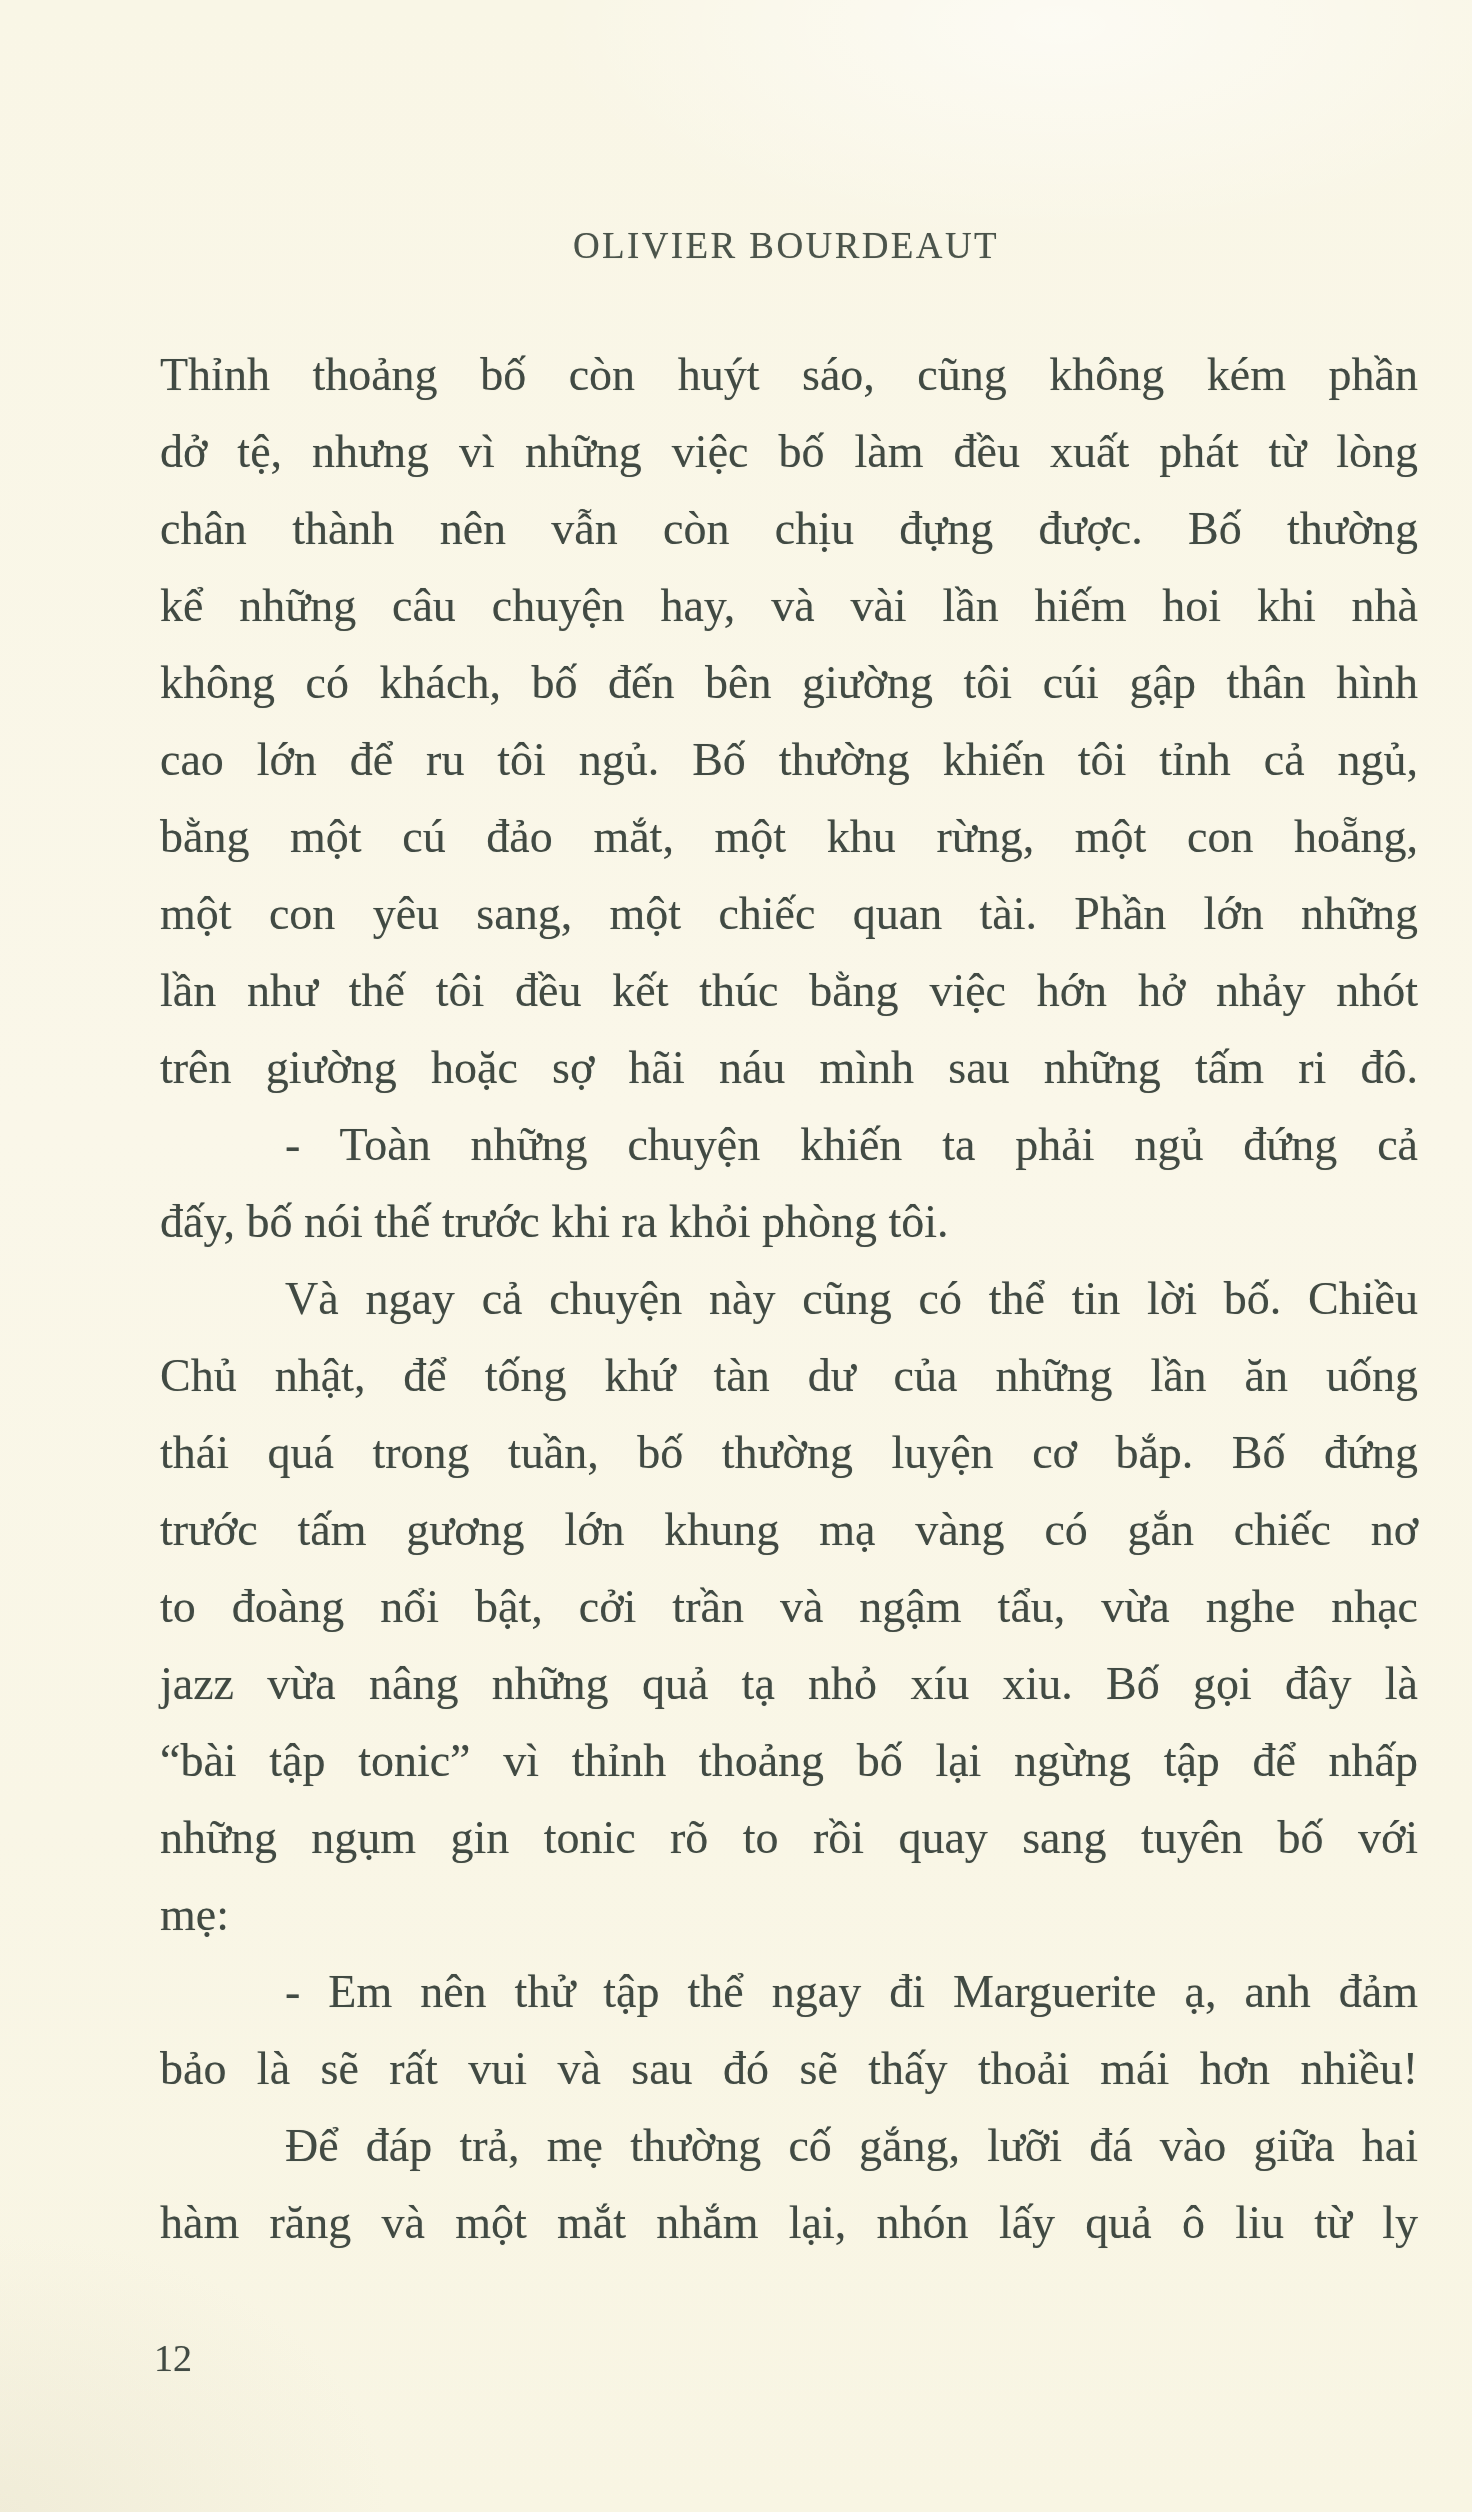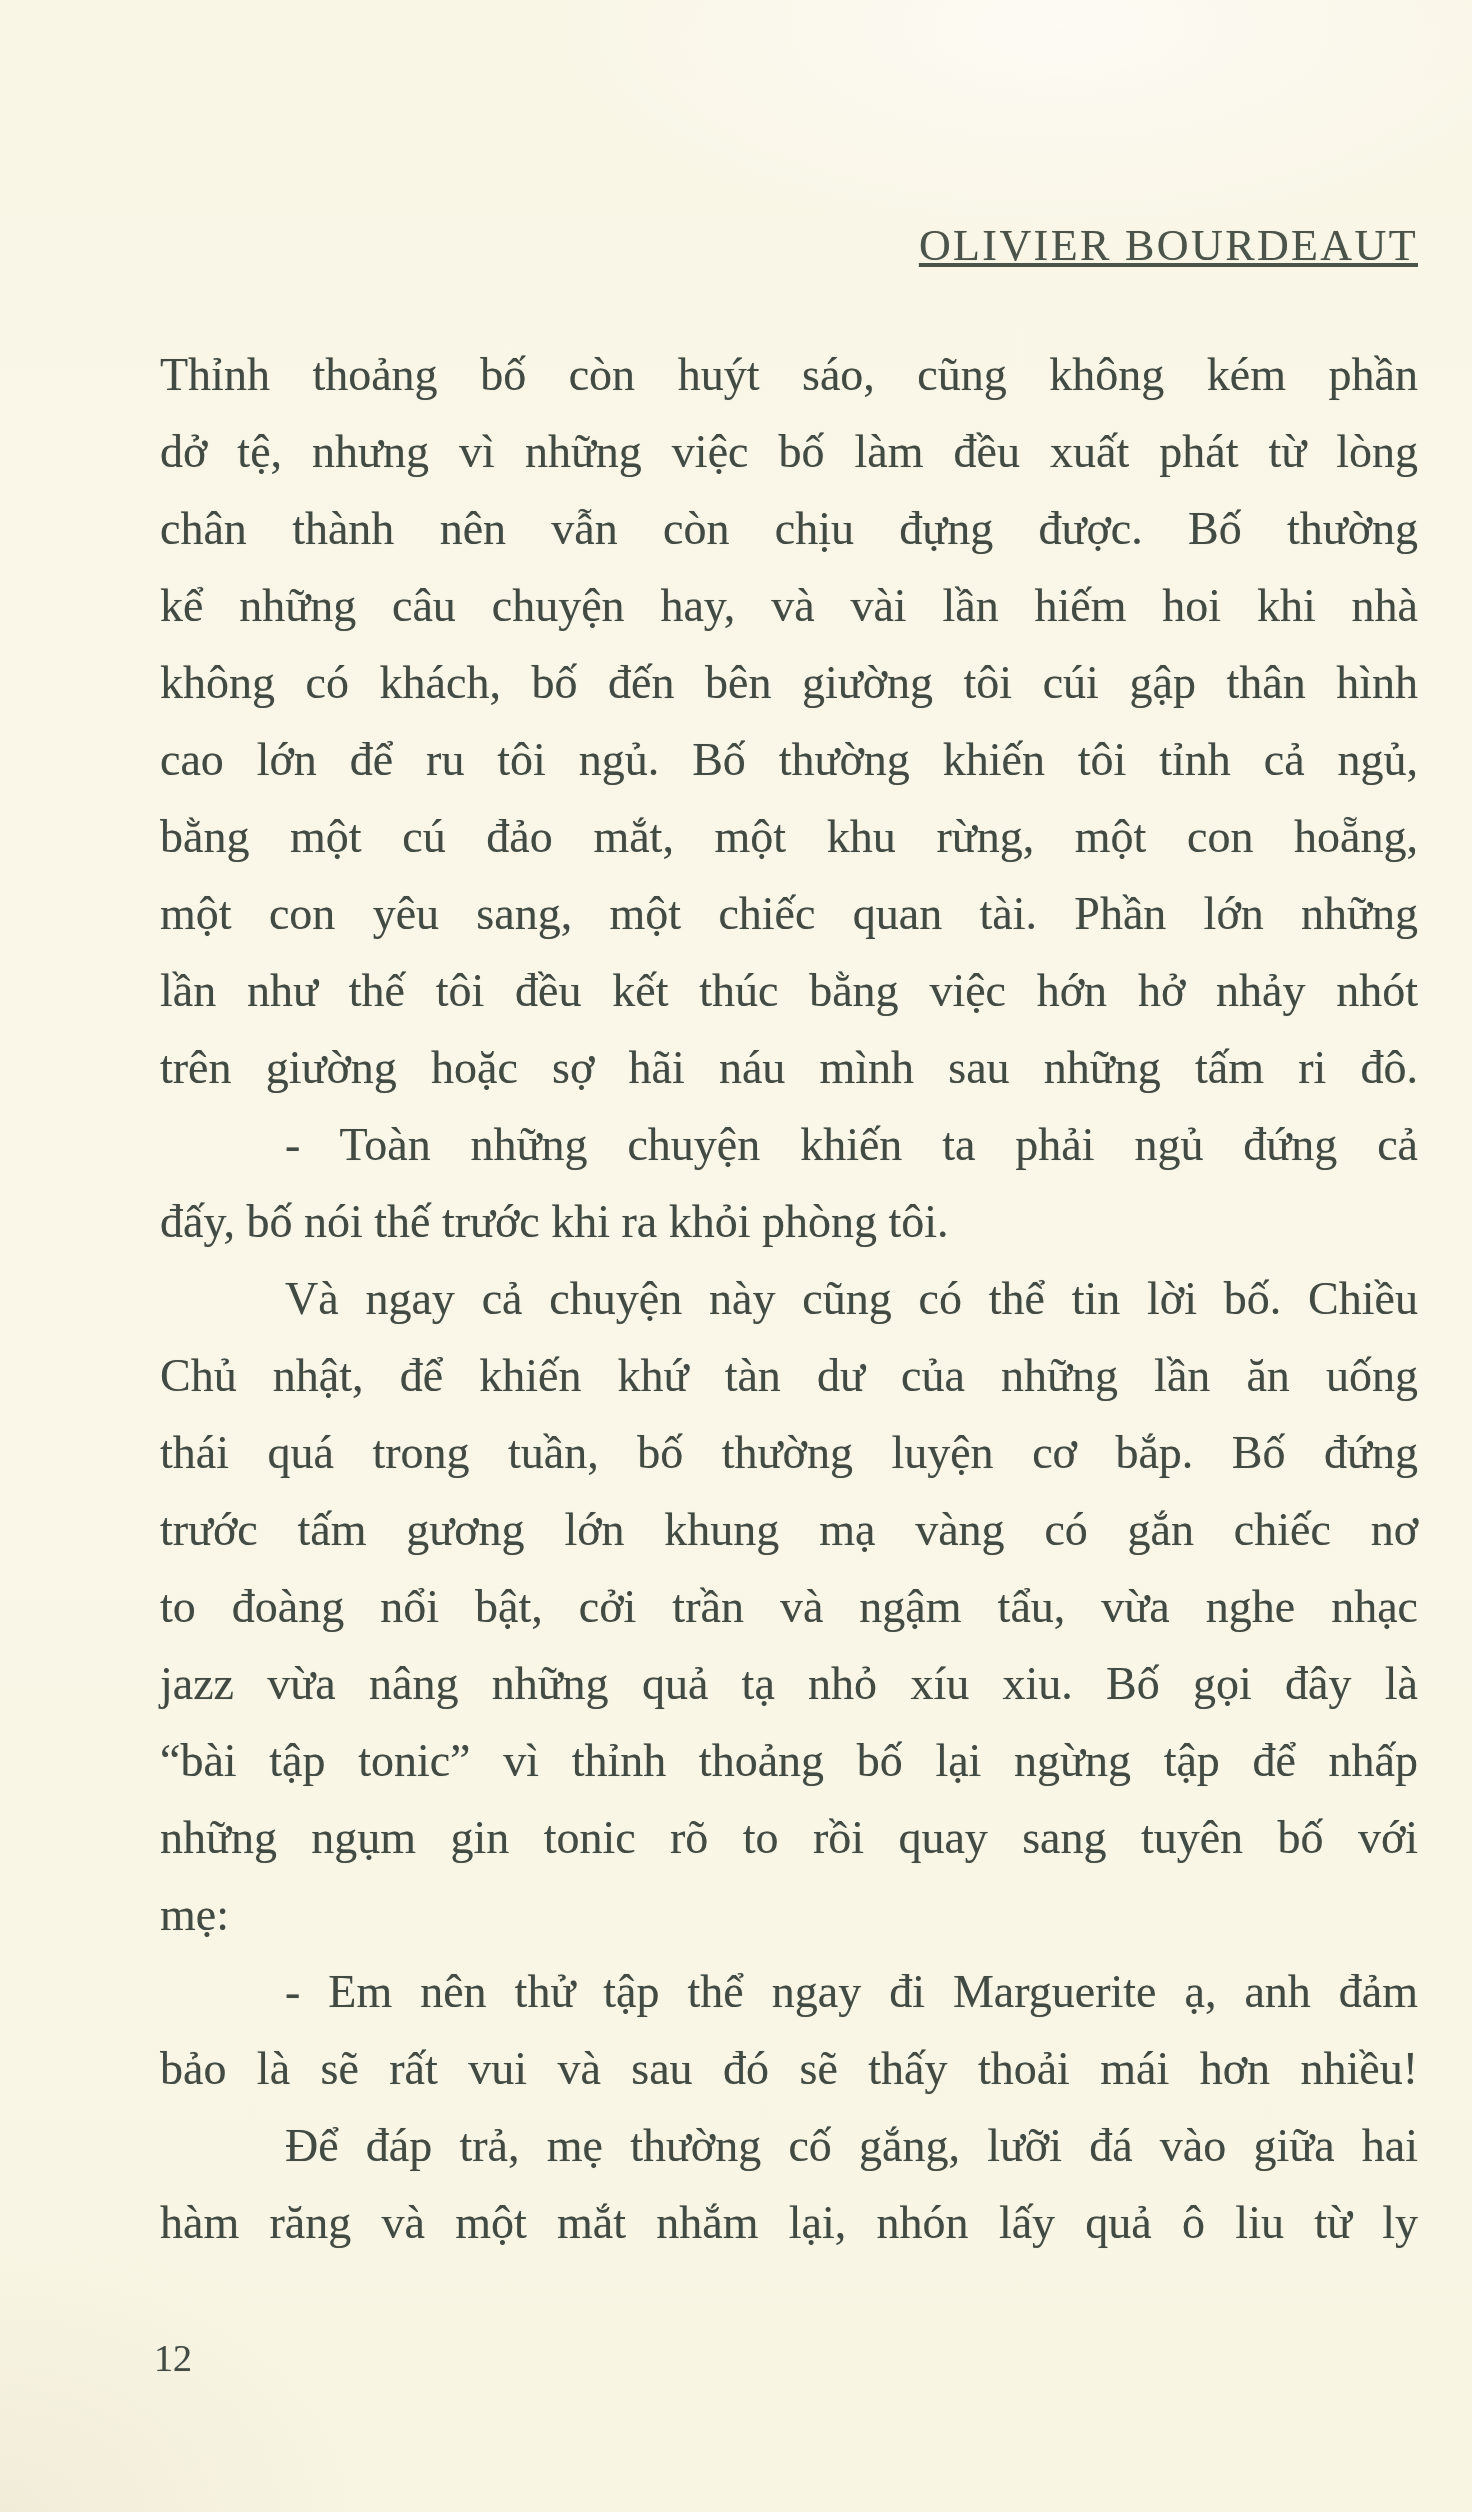--- a/index.html
+++ b/index.html
@@ -16,28 +16,27 @@
       radial-gradient(ellipse 792px 333px at 72% 1%, rgba(255,255,255,0.55), rgba(255,255,255,0) 65%),
       radial-gradient(ellipse 555px 396px at 0% 100%, rgba(226,220,196,0.35), rgba(226,220,196,0) 70%),
       linear-gradient(180deg, #f9f6e6 0%, #faf7e9 45%, #f8f5e3 100%);
     font-family: "Liberation Serif", "DejaVu Serif", serif;
   }
   .running-header {
     position: absolute;
     top: 224px;
     left: 154px;
     width: 1264px;
-    text-align: right;
-    font-size: 44px;
+    text-align: center;
+    font-size: 37px;
     line-height: 43px;
     letter-spacing: 2.4px;
     color: #4b544b;
     text-shadow: 0 0 0.8px rgba(75,84,75,0.45);
     white-space: nowrap;
-    text-decoration: underline;
   }
   .body-block {
     position: absolute;
     top: 336px;
     left: 154px;
     width: 1264px;
     font-size: 46px;
     line-height: 77px;
     color: #414a43;
     text-shadow: 0 0 0.8px rgba(65,74,67,0.40);
@@ -84,21 +83,21 @@
     <div class="ln">kể những câu chuyện hay, và vài lần hiếm hoi khi nhà</div>
     <div class="ln">không có khách, bố đến bên giường tôi cúi gập thân hình</div>
     <div class="ln">cao lớn để ru tôi ngủ. Bố thường khiến tôi tỉnh cả ngủ,</div>
     <div class="ln">bằng một cú đảo mắt, một khu rừng, một con hoẵng,</div>
     <div class="ln">một con yêu sang, một chiếc quan tài. Phần lớn những</div>
     <div class="ln">lần như thế tôi đều kết thúc bằng việc hớn hở nhảy nhót</div>
     <div class="ln">trên giường hoặc sợ hãi náu mình sau những tấm ri đô.</div>
     <div class="ln ind">- Toàn những chuyện khiến ta phải ngủ đứng cả</div>
     <div class="ln end">đấy, bố nói thế trước khi ra khỏi phòng tôi.</div>
     <div class="ln ind">Và ngay cả chuyện này cũng có thể tin lời bố. Chiều</div>
-    <div class="ln">Chủ nhật, để khiến khứ tàn dư của những lần ăn uống</div>
+    <div class="ln">Chủ nhật, để tống khứ tàn dư của những lần ăn uống</div>
     <div class="ln">thái quá trong tuần, bố thường luyện cơ bắp. Bố đứng</div>
     <div class="ln">trước tấm gương lớn khung mạ vàng có gắn chiếc nơ</div>
     <div class="ln">to đoàng nổi bật, cởi trần và ngậm tẩu, vừa nghe nhạc</div>
     <div class="ln">jazz vừa nâng những quả tạ nhỏ xíu xiu. Bố gọi đây là</div>
     <div class="ln">“bài tập tonic” vì thỉnh thoảng bố lại ngừng tập để nhấp</div>
     <div class="ln">những ngụm gin tonic rõ to rồi quay sang tuyên bố với</div>
     <div class="ln end">mẹ:</div>
     <div class="ln ind">- Em nên thử tập thể ngay đi Marguerite ạ, anh đảm</div>
     <div class="ln">bảo là sẽ rất vui và sau đó sẽ thấy thoải mái hơn nhiều!</div>
     <div class="ln ind">Để đáp trả, mẹ thường cố gắng, lưỡi đá vào giữa hai</div>

